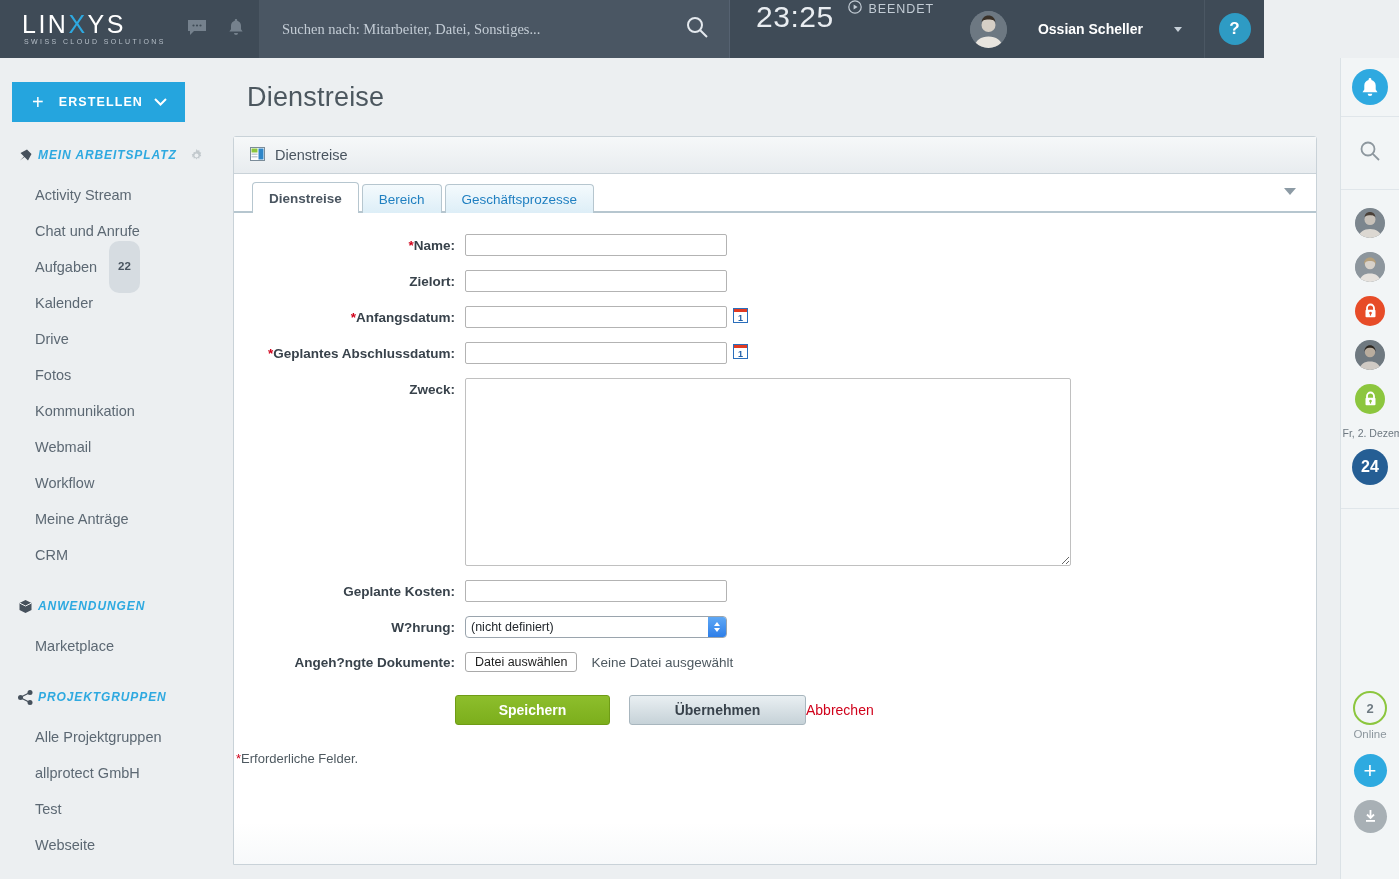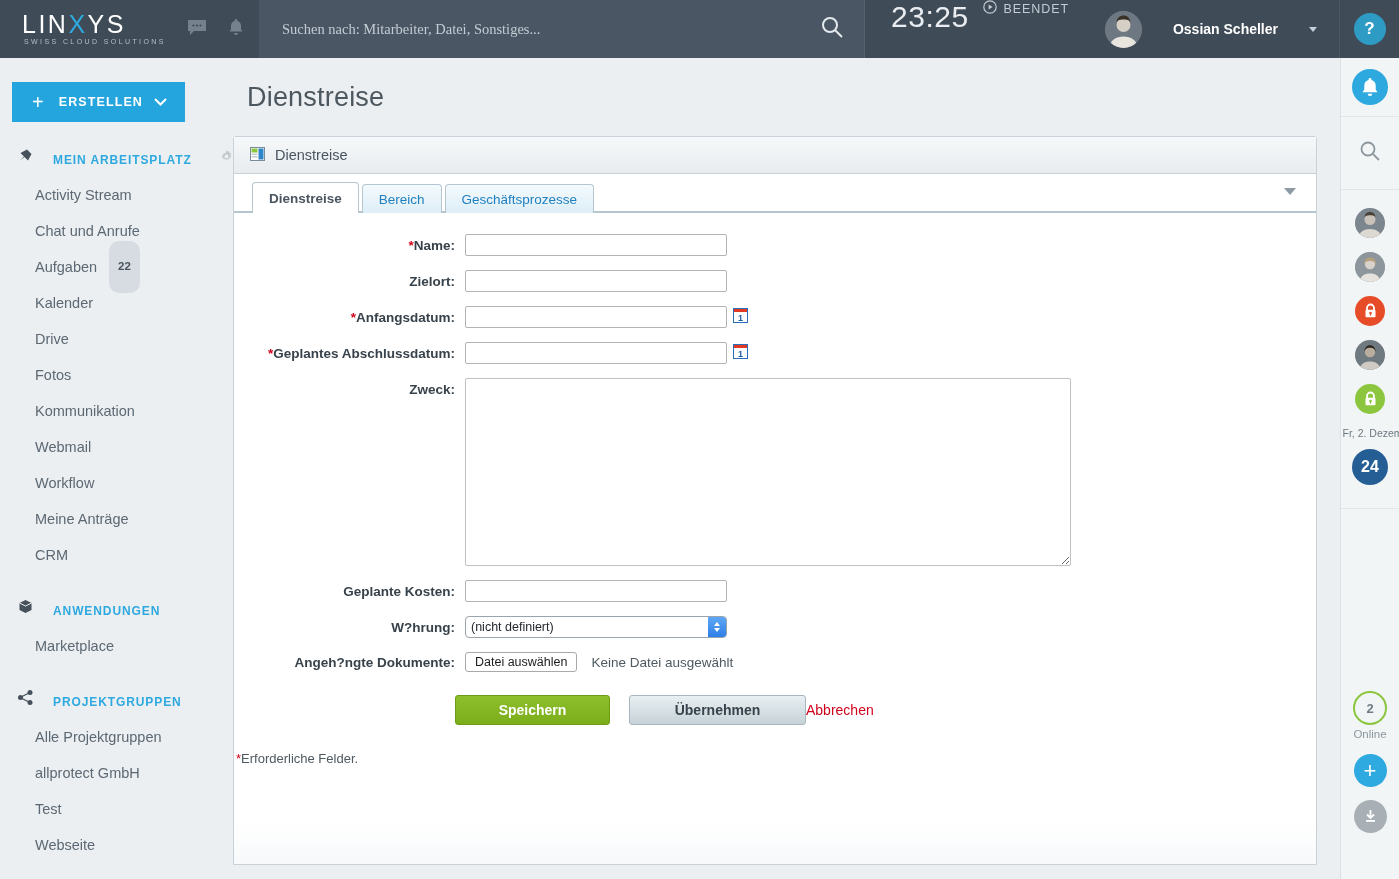--- a/index.html
+++ b/index.html
@@ -5,21 +5,21 @@
   * { box-sizing: border-box; margin: 0; padding: 0; }
   html, body {
     width: 1399px; height: 879px;
     font-family: "Liberation Sans", sans-serif;
     background: #eceff1;
     overflow: hidden;
   }
 
   
   .topbar {
-    position: absolute; top: 0; left: 0; width: 1399px; height: 58px;
+    position: absolute; top: 0; left: 0; width: 1264px; height: 58px;
     background: #3f4b57; display: flex; align-items: center;
   }
   .tb-left {
     width: 260px; height: 58px; display: flex; align-items: center;
     padding-left: 22px; flex-shrink: 0;
     border-right: 1px solid #4b5763;
   }
   .logo { display: flex; flex-direction: column; justify-content: center; }
   .logo-main {
     font-size: 25px; letter-spacing: 2.5px; color: #ffffff;
@@ -84,22 +84,23 @@
     background: #eceff1; overflow: hidden;
   }
   .btn-create {
     margin: 24px 0 0 12px; width: 173px; height: 40px; background: #25a5de;
     color: #fff; display: flex; align-items: center; cursor: pointer;
     font-size: 12.5px; font-weight: bold; letter-spacing: 1.1px;
   }
   .btn-create .plus { font-size: 20px; font-weight: 400; margin: 0 14px 0 20px; line-height: 1; }
   .btn-create .chev { margin-left: auto; margin-right: 18px; }
   .sb-group {
-    display: flex; align-items: flex-end; gap: 20px;
+    display: flex; align-items: flex-start; gap: 5px;
     padding: 26px 0 10px 18px;
+    font-style: italic;
   }
   .sb-group-title {
     color: #2ea9e0; font-size: 12px; font-weight: bold; letter-spacing: .9px;
   }
   .sb-gear { margin-left: 8px; opacity: .5; cursor: pointer; }
   .sb-item {
     display: flex; align-items: center; height: 36px;
     padding-left: 35px; color: #5c6873; font-size: 14.5px; cursor: pointer;
   }
   .badge {

